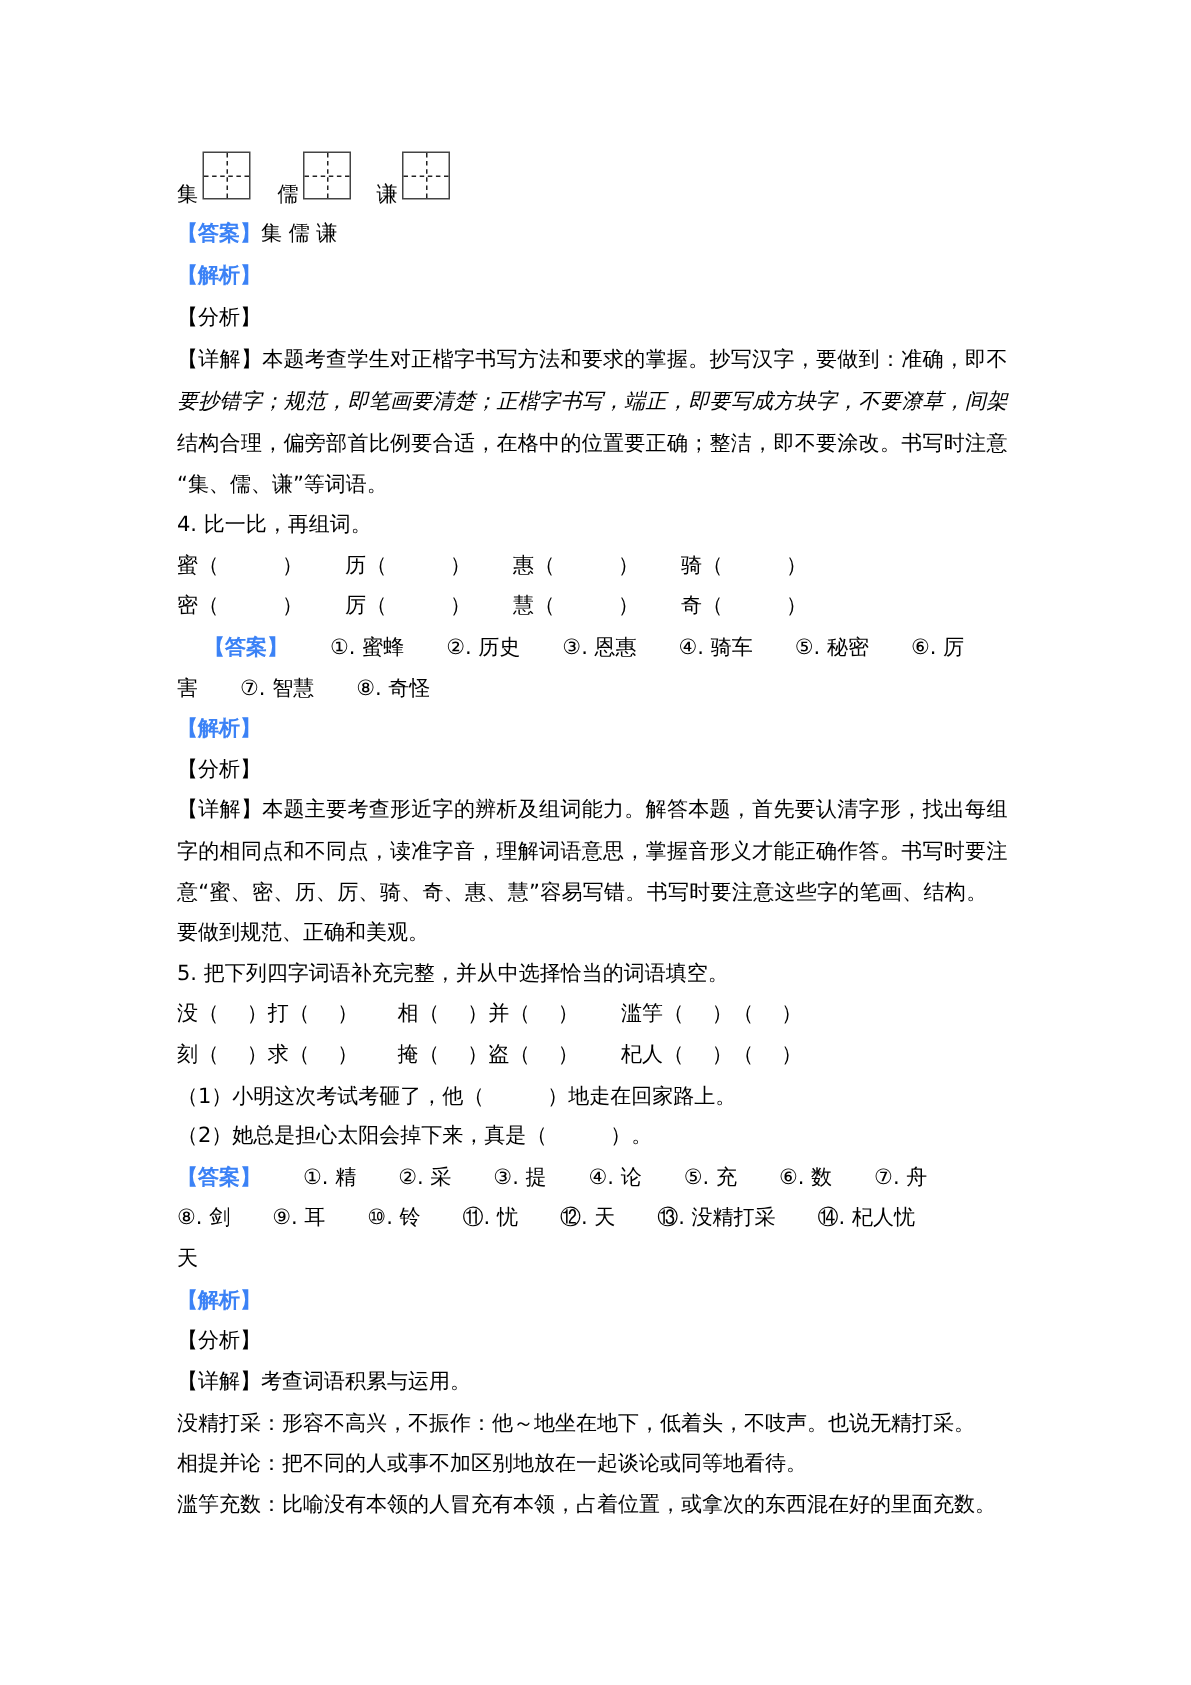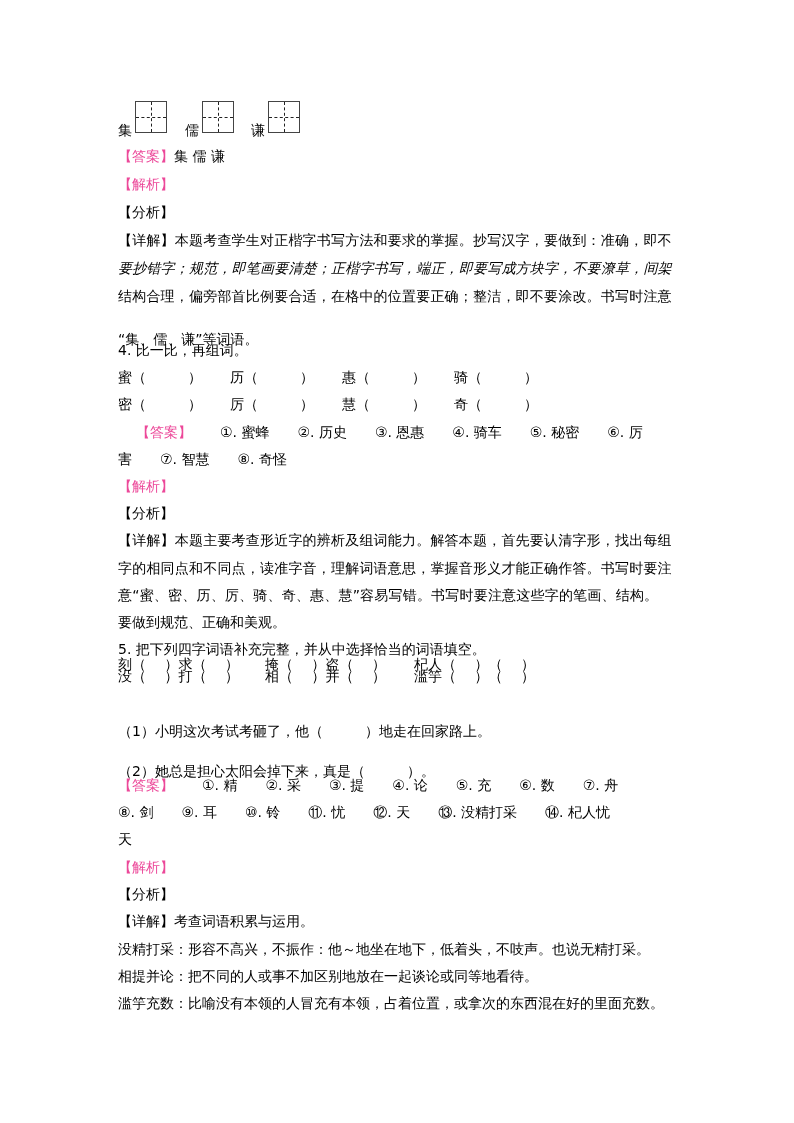--- a/index.html
+++ b/index.html
@@ -1,20 +1,20 @@
 <!DOCTYPE html>
 <html><head>
 <meta charset="utf-8">
 <style>
   html, body { margin: 0; padding: 0; background: #ffffff; }
   body { width: 794px; height: 1123px; position: relative; overflow: hidden;
          font-family: "DejaVu Sans", "Liberation Sans", sans-serif; color: #000; }
   .page { position: absolute; left: 118px; top: 0; width: 562px; font-size: 14px; }
   .line { position: absolute; left: 0; white-space: nowrap; height: 20px; line-height: 20px; }
-  .tag-blue { color: #ec4899; }
+  .tag-blue { color: #3b82f6; font-weight: bold; }
   .grid-box { position: absolute; width: 32px; height: 32px; border: 1px solid #444; box-sizing: border-box; }
   .grid-box::before { content: ""; position: absolute; left: 0; right: 0; top: 50%; border-top: 1px dashed #222; }
   .grid-box::after { content: ""; position: absolute; top: 0; bottom: 0; left: 50%; border-left: 1px dashed #222; }
   .char-label { position: absolute; font-size: 14px; line-height: 16px; }
   .cell { position: absolute; white-space: nowrap; }
   .justify { letter-spacing: 0.2px; }
 </style>
 </head>
 <body>
 
@@ -30,21 +30,21 @@
   <div class="line" style="top:146px;">
     <span class="tag-blue">【答案】</span><span>集 儒 谦</span>
   </div>
   <div class="line tag-blue" style="top:174px;">【解析】</div>
   <div class="line" style="top:202px;">【分析】</div>
   <div class="line justify" style="top:230px;">
     <span>【详解】</span><span>本题考查学生对正楷字书写方法和要求的掌握。抄写汉字，要做到：准确，即不</span>
   </div>
   <div class="line justify" style="top:258px;font-style:italic;">要抄错字；规范，即笔画要清楚；正楷字书写，端正，即要写成方块字，不要潦草，间架</div>
   <div class="line justify" style="top:286px;">结构合理，偏旁部首比例要合适，在格中的位置要正确；整洁，即不要涂改。书写时注意</div>
-  <div class="line" style="top:329px;">“集、儒、谦”等词语。</div>
+  <div class="line" style="top:313px;">“集、儒、谦”等词语。</div>
 
   <div class="line" style="top:340px;">4. 比一比，再组词。</div>
   <div class="line" style="top:367px;width:562px;">
     <span class="cell" style="left:0;">蜜（　　　）</span>
     <span class="cell" style="left:112px;">历（　　　）</span>
     <span class="cell" style="left:224px;">惠（　　　）</span>
     <span class="cell" style="left:336px;">骑（　　　）</span>
   </div>
   <div class="line" style="top:394px;width:562px;">
     <span class="cell" style="left:0;">密（　　　）</span>
@@ -64,27 +64,27 @@
   <div class="line justify" style="top:558px;">字的相同点和不同点，读准字音，理解词语意思，掌握音形义才能正确作答。书写时要注</div>
   <div class="line justify" style="top:585px;">意“蜜、密、历、厉、骑、奇、惠、慧”容易写错。书写时要注意这些字的笔画、结构。</div>
   <div class="line" style="top:612px;">要做到规范、正确和美观。</div>
 
   <div class="line" style="top:639px;">5. 把下列四字词语补充完整，并从中选择恰当的词语填空。</div>
   <div class="line" style="top:666px;width:562px;">
     <span class="cell" style="left:0;">没（　 ）打（　 ）</span>
     <span class="cell" style="left:147px;">相（　 ）并（　 ）</span>
     <span class="cell" style="left:296px;">滥竽（　 ）（　 ）</span>
   </div>
-  <div class="line" style="top:654px;width:562px;">
+  <div class="line" style="top:693px;width:562px;">
     <span class="cell" style="left:0;">刻（　 ）求（　 ）</span>
     <span class="cell" style="left:147px;">掩（　 ）盗（　 ）</span>
     <span class="cell" style="left:296px;">杞人（　 ）（　 ）</span>
   </div>
   <div class="line" style="top:721px;">（1）小明这次考试考砸了，他（　　　）地走在回家路上。</div>
-  <div class="line" style="top:747px;margin-top:14px;">（2）她总是担心太阳会掉下来，真是（　　　）。</div>
+  <div class="line" style="top:747px;">（2）她总是担心太阳会掉下来，真是（　　　）。</div>
   <div class="line" style="top:775px;">
     <span class="tag-blue">【答案】</span><span>　　①. 精　　②. 采　　③. 提　　④. 论　　⑤. 充　　⑥. 数　　⑦. 舟</span>
   </div>
   <div class="line" style="top:802px;">⑧. 剑　　⑨. 耳　　⑩. 铃　　⑪. 忧　　⑫. 天　　⑬. 没精打采　　⑭. 杞人忧</div>
   <div class="line" style="top:829px;">天</div>
   <div class="line tag-blue" style="top:857px;">【解析】</div>
   <div class="line" style="top:884px;">【分析】</div>
   <div class="line" style="top:911px;">
     <span>【详解】</span><span>考查词语积累与运用。</span>
   </div>

